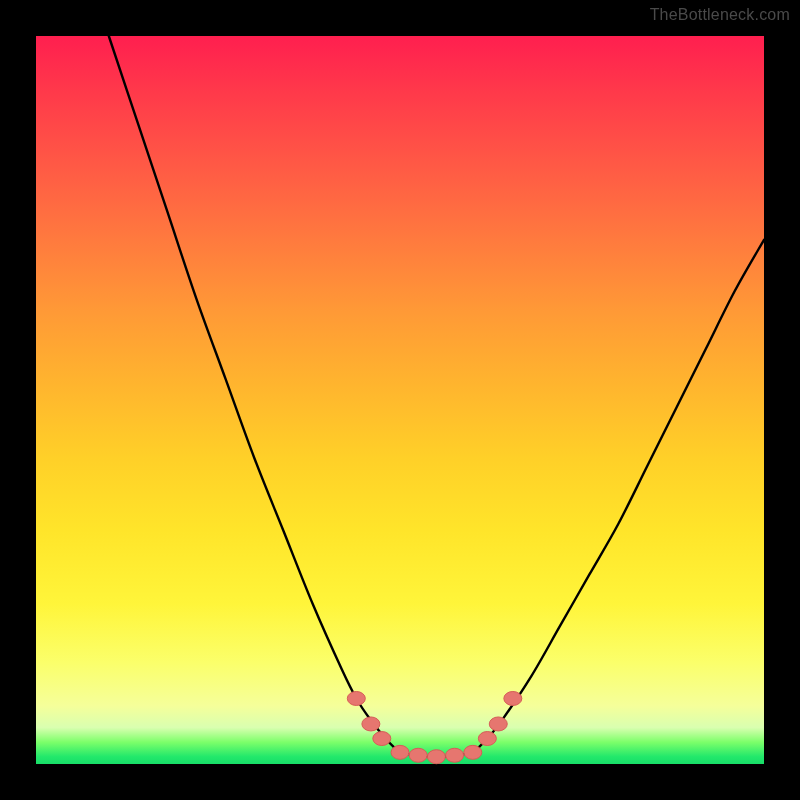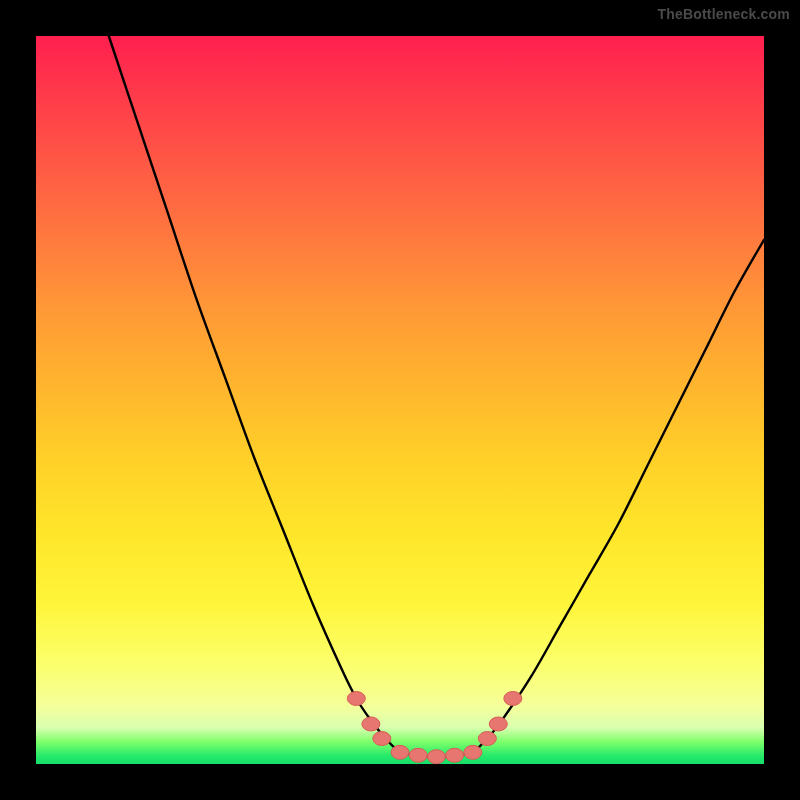--- a/index.html
+++ b/index.html
@@ -41,22 +41,22 @@
       #7cff6a 97%,
       #22e86b 99%,
       #18dd68 100%
     );
   }
   .watermark {
     position: absolute;
     top: 6px;
     right: 10px;
     color: #4a4a4a;
-    font-size: 14px;
-    font-weight: 700;
+    font-size: 16px;
+    font-weight: 400;
     letter-spacing: 0.2px;
     user-select: none;
   }
   svg.curves {
     position: absolute;
     left: 0; top: 0;
     width: 728px; height: 728px;
     overflow: visible;
   }
 </style>

